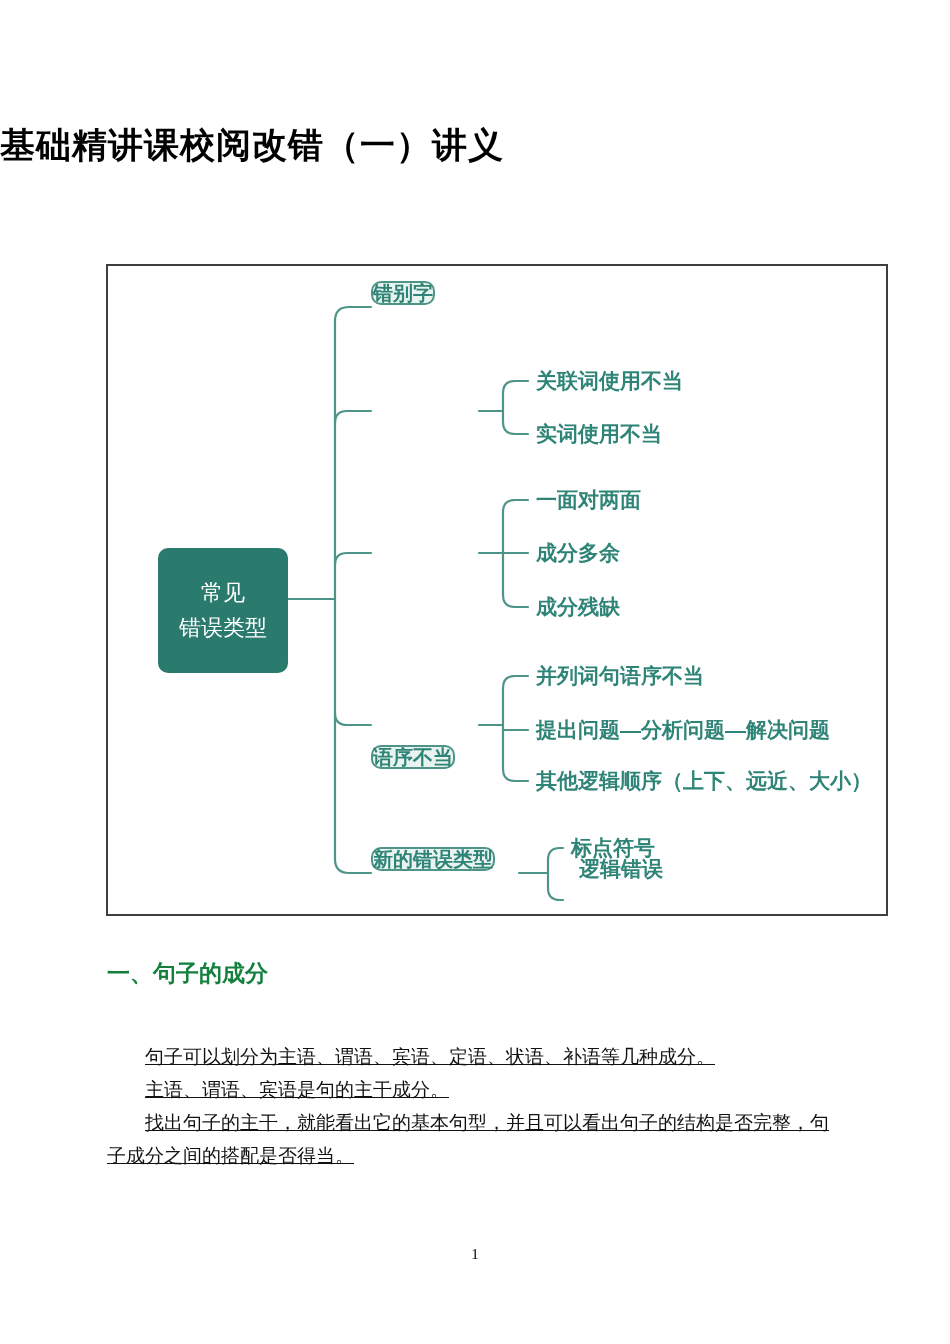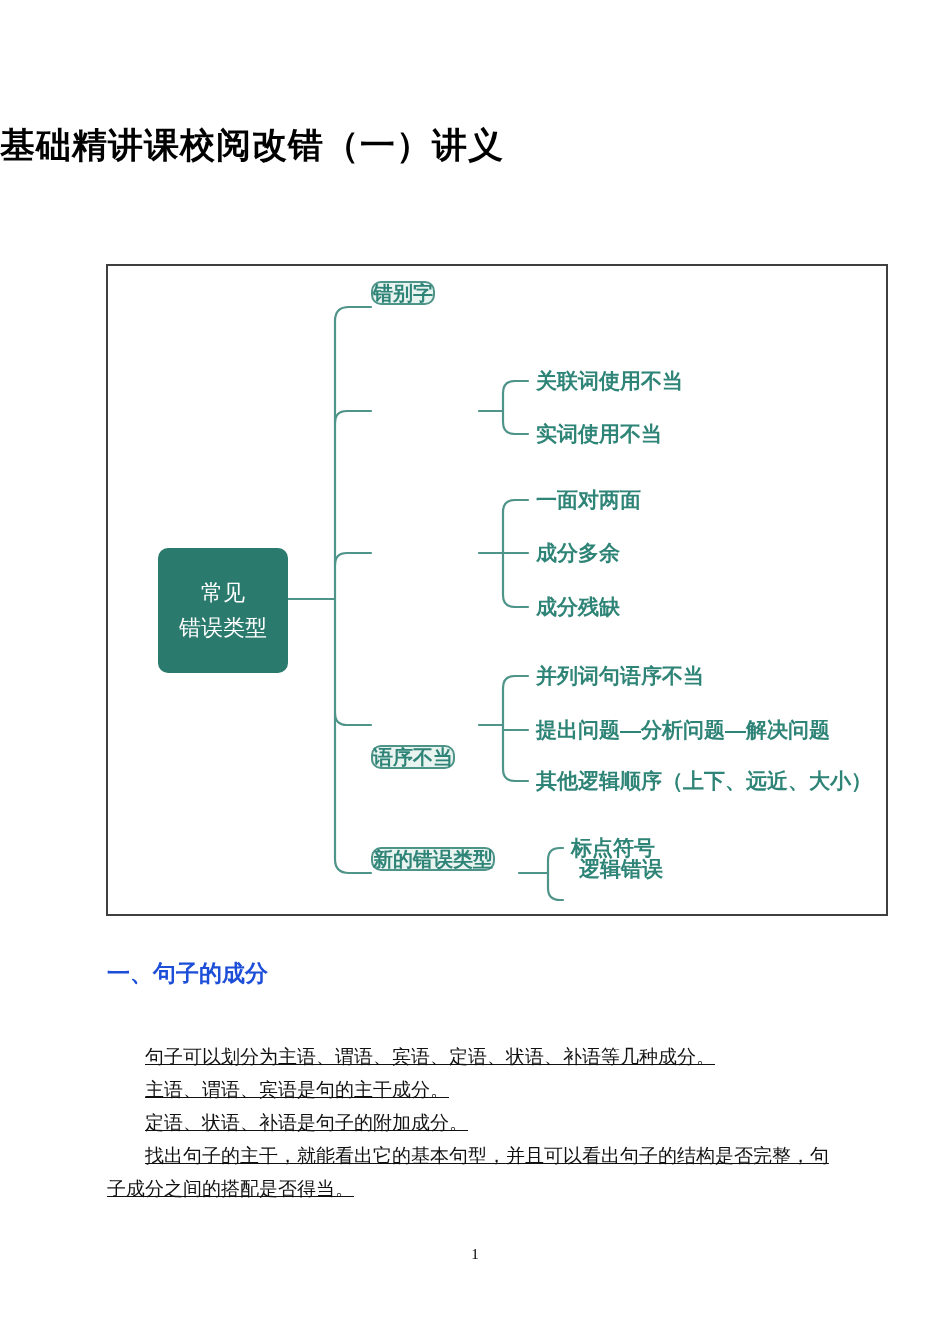--- a/index.html
+++ b/index.html
@@ -49,21 +49,21 @@
     position:absolute;
     color:#2e8476;
     font-family:"Liberation Sans","DejaVu Sans",sans-serif;
     font-weight:bold; font-size:21px; line-height:22px;
     white-space:nowrap;
   }
   
   .sec-heading {
     position:absolute; left:107px; top:958px;
     font-family:"Liberation Sans","DejaVu Sans",sans-serif;
-    font-weight:bold; font-size:23px; color:#1d4ed8;
+    font-weight:bold; font-size:23px; color:#15803d;
   }
   .body-text {
     position:absolute; left:107px; top:1040px; width:732px;
     font-family:"Liberation Serif","DejaVu Serif",serif;
     font-size:19px; line-height:33px; color:#111;
   }
   .body-text p { margin:0; text-indent:2em;text-decoration:underline; }
   .page-num {
     position:absolute; top:1246px; left:0; width:100%;
     text-align:center;
@@ -128,19 +128,18 @@
     <div class="mm-leaf" style="left:463px; top:571px;">标点符号</div>
     <div class="mm-leaf" style="left:463px; top:592px;margin-left:8px;">逻辑错误</div>
 
   </div>
 
   <div class="sec-heading">一、句子的成分</div>
 
   <div class="body-text">
     <p>句子可以划分为主语、谓语、宾语、定语、状语、补语等几种成分。</p>
     <p>主语、谓语、宾语是句的主干成分。</p>
-    <p>定语、状语、补语是句子的附加成分。</p>
     <p>找出句子的主干，就能看出它的基本句型，并且可以看出句子的结构是否完整，句子成分之间的搭配是否得当。</p>
   </div>
 
   <div class="page-num">1</div>
 
 </div>
 
 </body></html>

